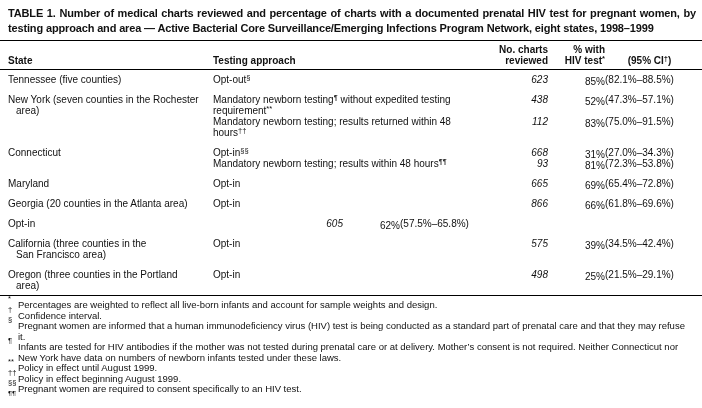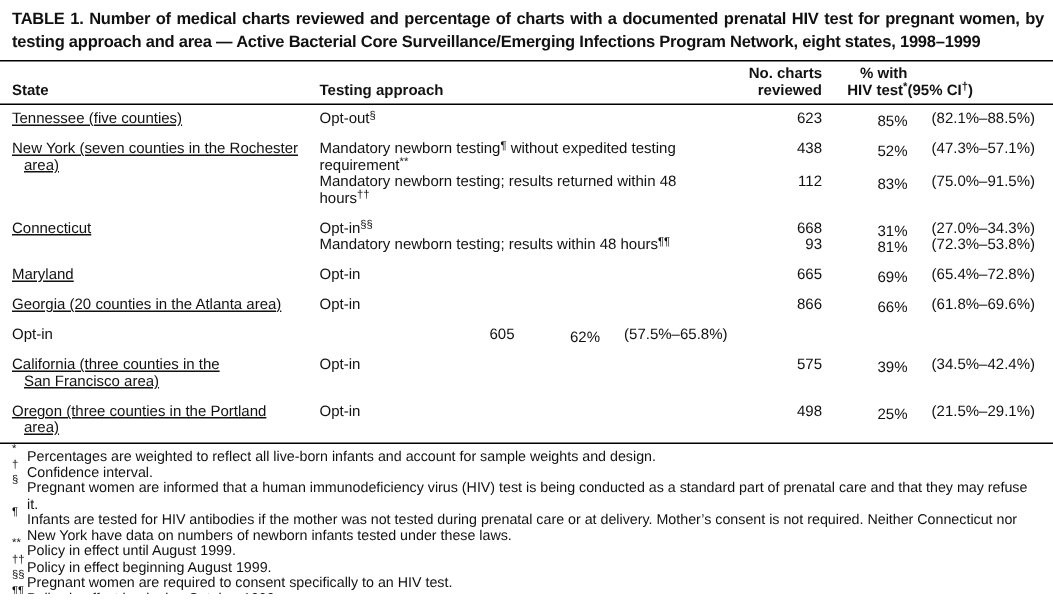--- a/index.html
+++ b/index.html
@@ -26,37 +26,37 @@
     align-items: flex-end;
     padding: 3px 8px 3px 8px;
     font-weight: bold;
     font-size: 10px;
     line-height: 11px;
   }
   .col-state   { width: 205px; }
   .col-approach{ width: 267px; }
   .col-charts  { width: 72px; text-align: right; padding-right: 4px; box-sizing: border-box; }
   .col-pct     { width: 53px; text-align: right; }
-  .col-ci      { width: 89px; }
+  .col-ci      { width: 89px; text-align: center; }
   
   .tbody {
     padding: 4px 8px 4px 8px;
     font-size: 10px;
     line-height: 11px;
   }
   .group { display: flex; margin-bottom: 9px; }
   .group:last-child { margin-bottom: 0; }
-  .state-cell { width: 205px; text-decoration: underline; }
+  .state-cell { width: 205px; }
   .state-l2 { padding-left: 8px; }
   .entries { width: 481px; }
   .entry { display: flex; }
   .approach-cell { width: 267px; }
-  .charts-cell { width: 72px; text-align: right; padding-right: 4px; box-sizing: border-box; }
+  .charts-cell { width: 72px; text-align: right; padding-right: 4px; box-sizing: border-box; font-style: italic; }
   .pct-cell    { width: 53px; text-align: right; position: relative; top: 2px; }
-  .ci-cell     { width: 89px; text-align: right; padding-right: 4px; box-sizing: border-box; }
+  .ci-cell     { width: 89px; padding-right: 4px; box-sizing: border-box; }
   sup {
     font-size: 7.5px;
     line-height: 0;
     position: relative;
     top: -3px;
     vertical-align: baseline;
   }
   
   .footnotes {
     padding: 4px 8px 0 8px;

